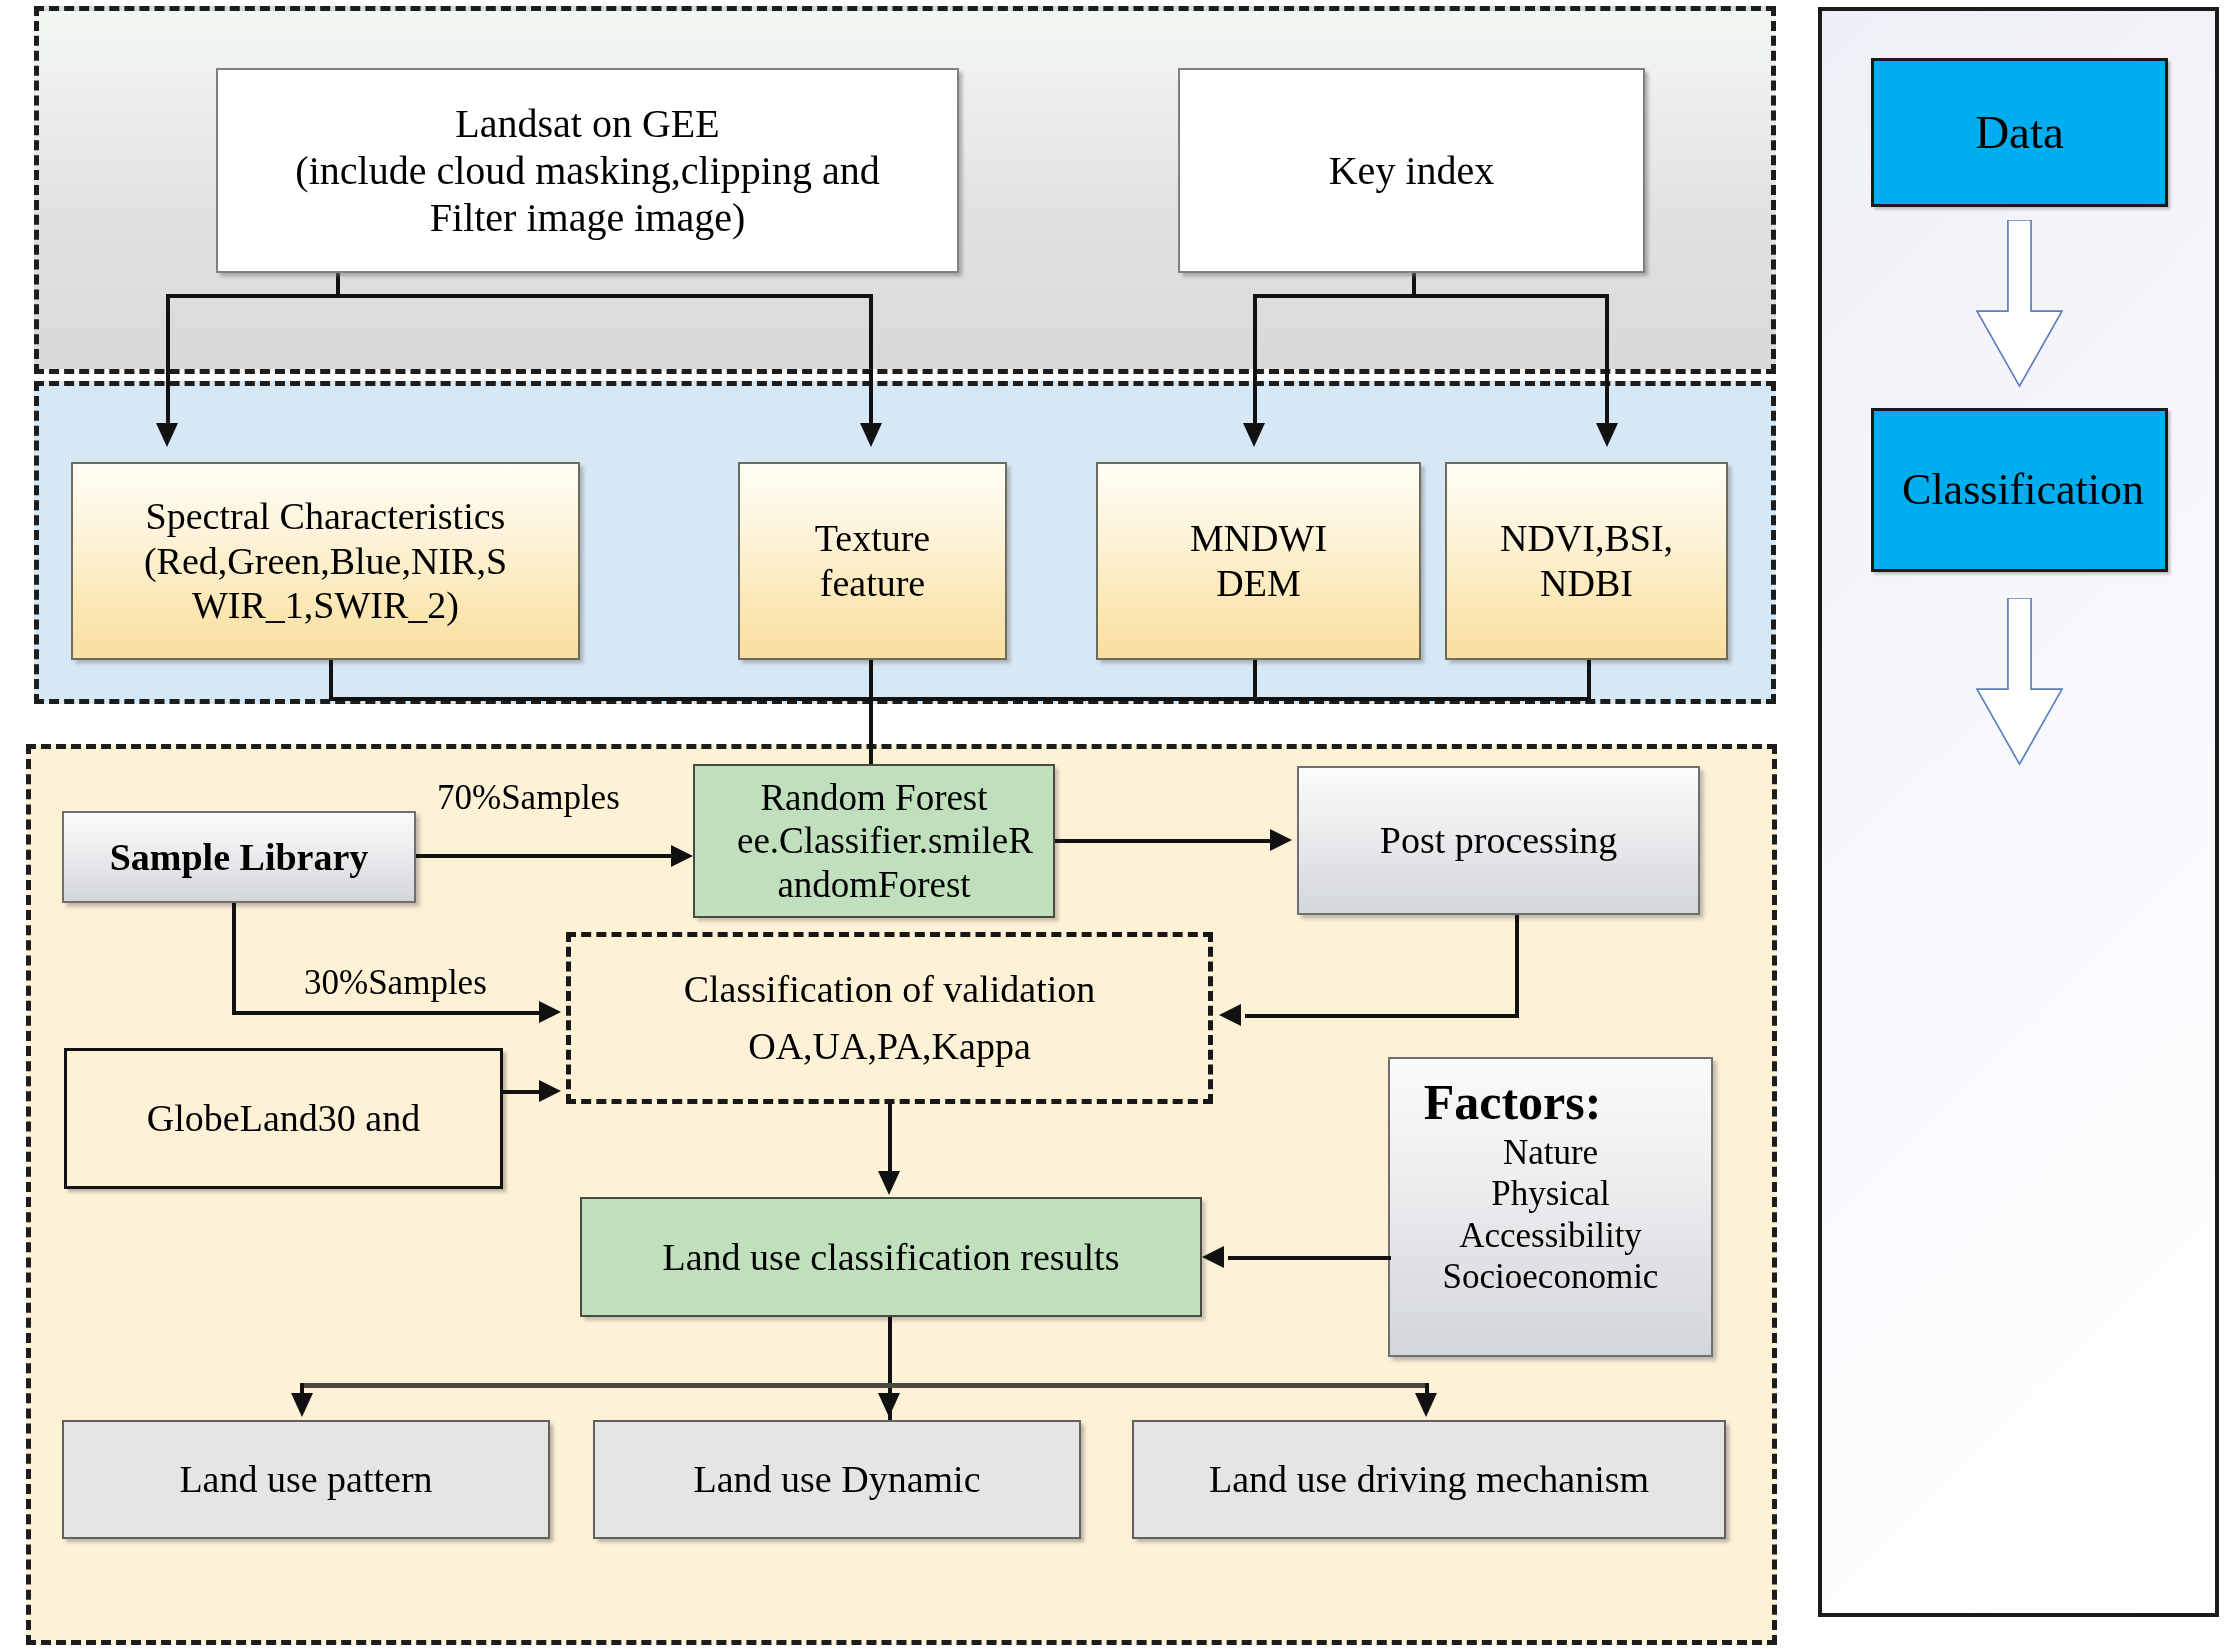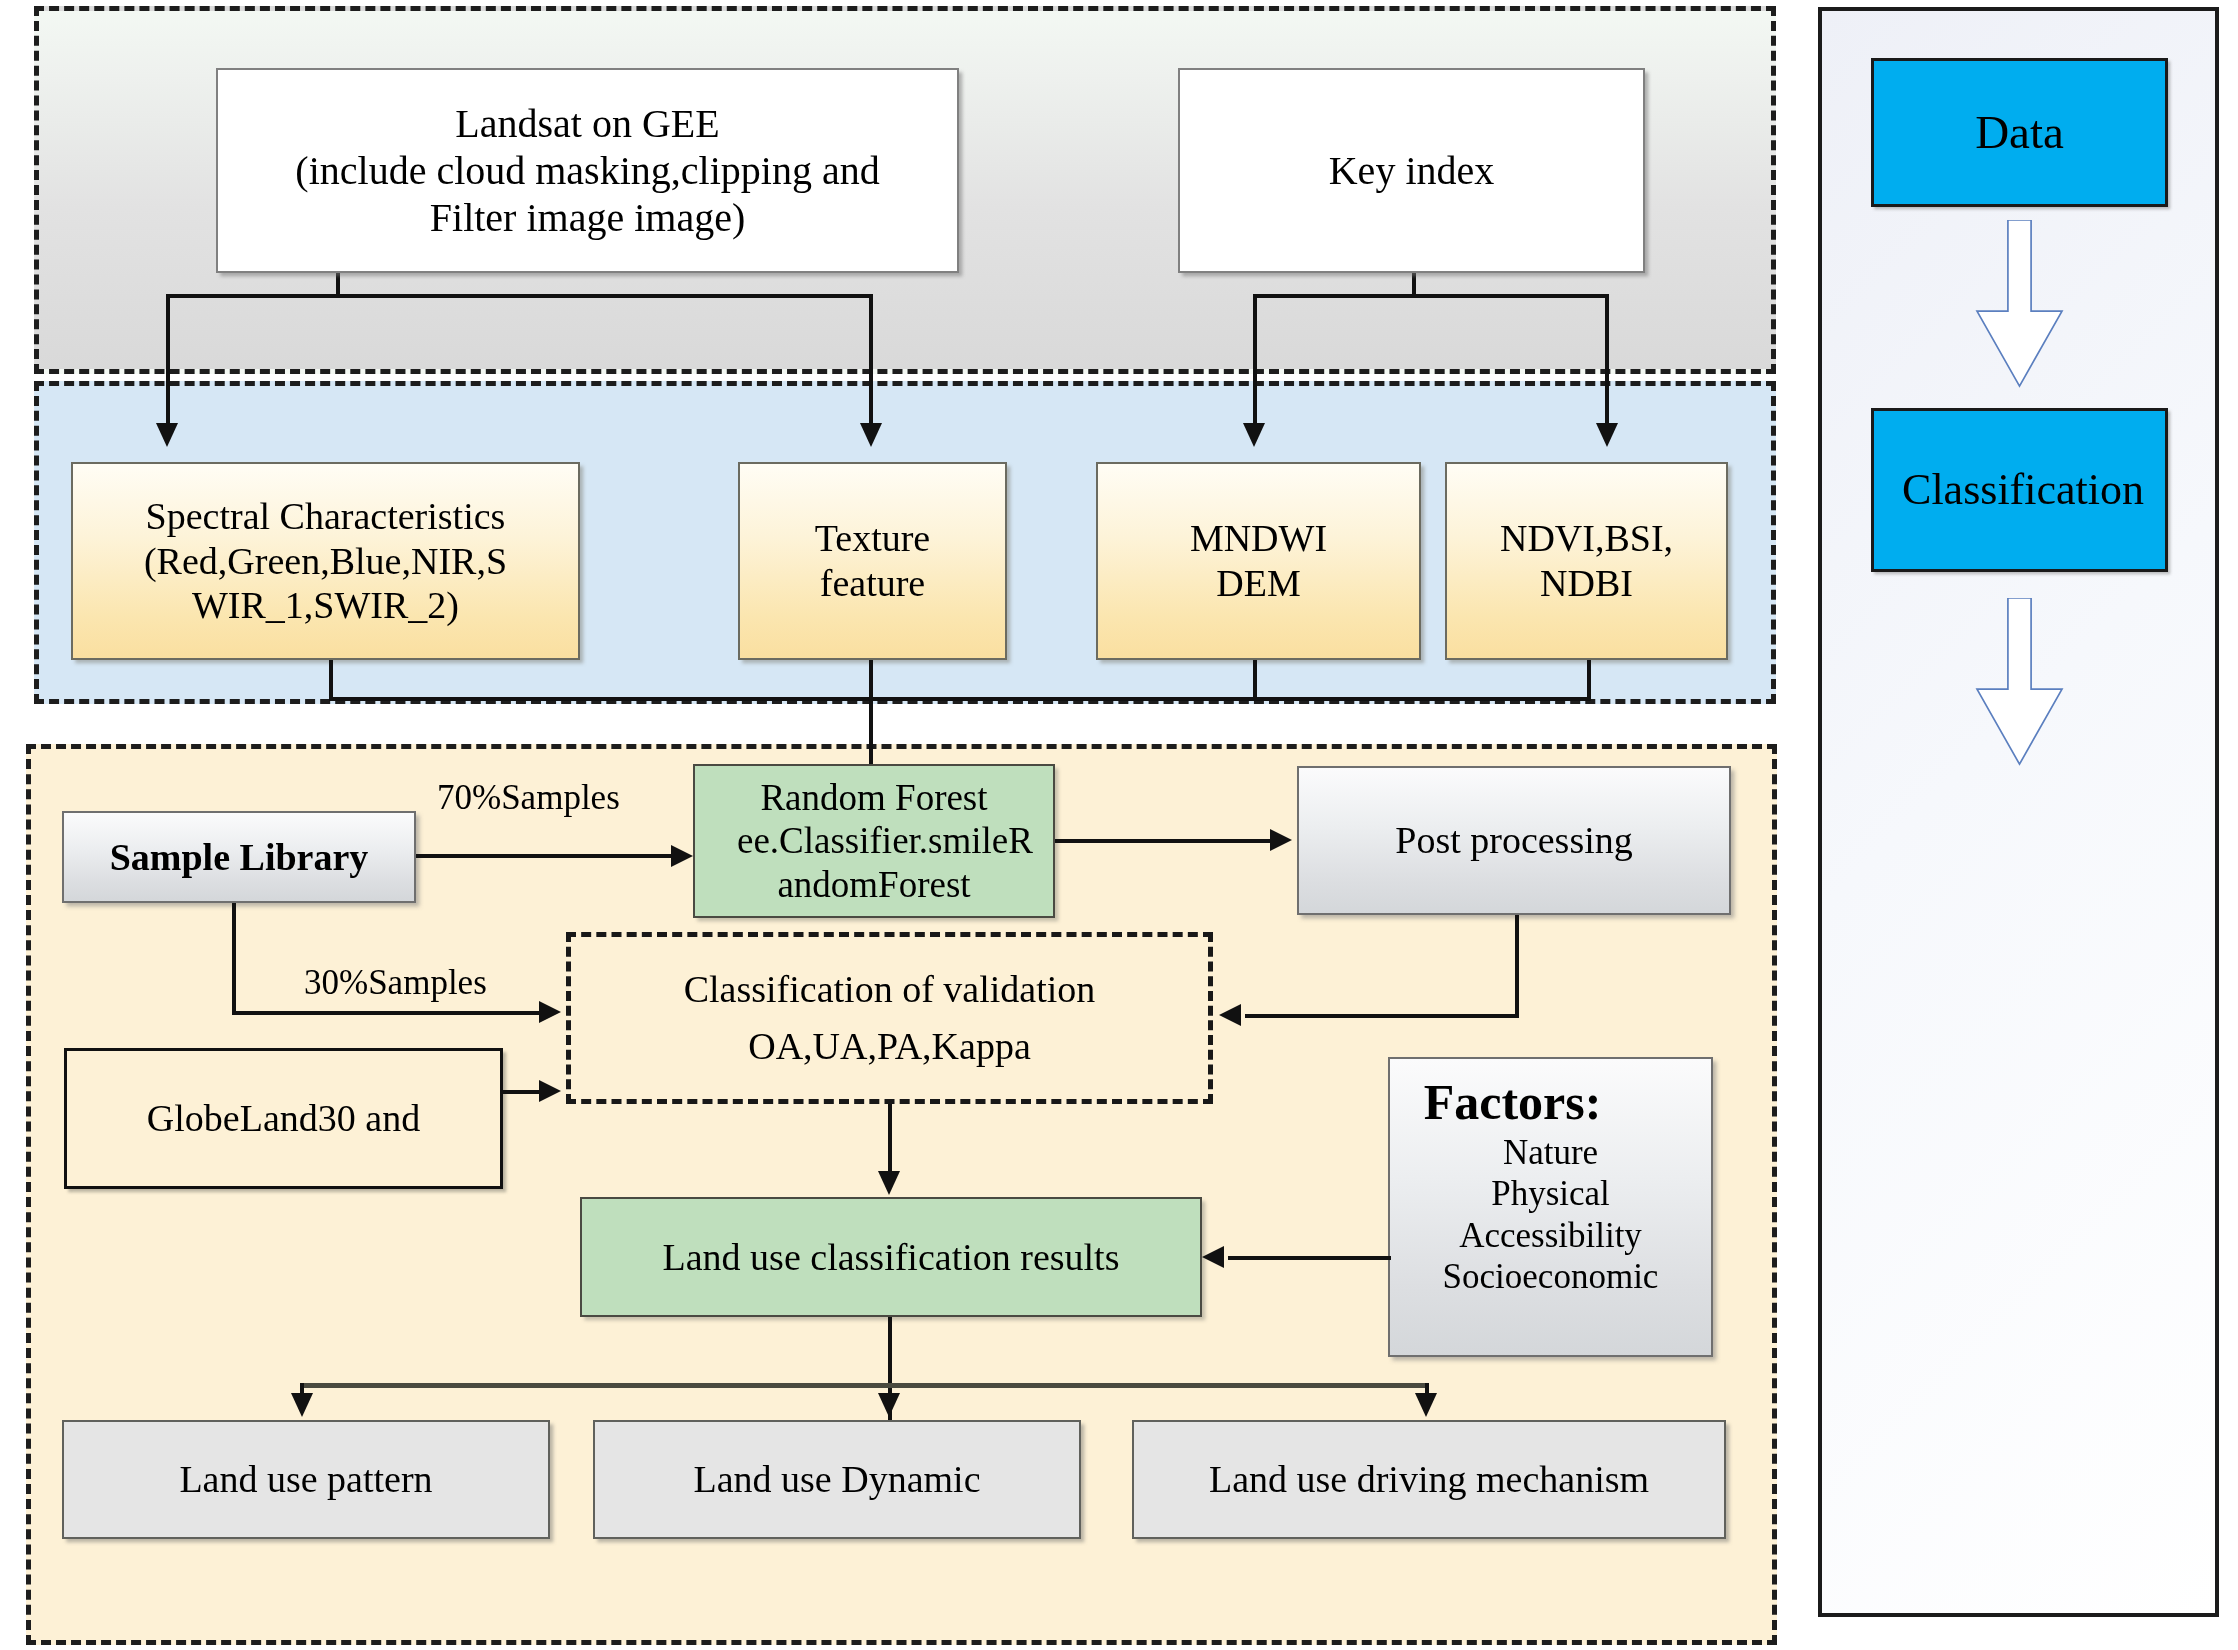--- a/index.html
+++ b/index.html
@@ -144,21 +144,21 @@
   </div>
 
   <div class="node n-green" style="left:693px;top:764px;width:362px;height:154px;font-size:37px;">
     <span>
       <span>Random Forest</span>
       <span>ee.Classifier.smileR</span>
       <span>andomForest</span>
     </span>
   </div>
 
-  <div class="node n-gray" style="left:1297px;top:766px;width:434px;height:149px;font-size:38px;">
+  <div class="node n-gray" style="left:1297px;top:766px;width:403px;height:149px;font-size:38px;">
     <span>Post processing</span>
   </div>
 
   <div class="n-dashed" style="left:566px;top:932px;width:647px;height:172px;font-size:38px;">
     <span style="display:block;width:100%;">
       <span style="display:block;">Classification of validation</span>
       <span style="display:block;">OA,UA,PA,Kappa</span>
     </span>
   </div>
 

